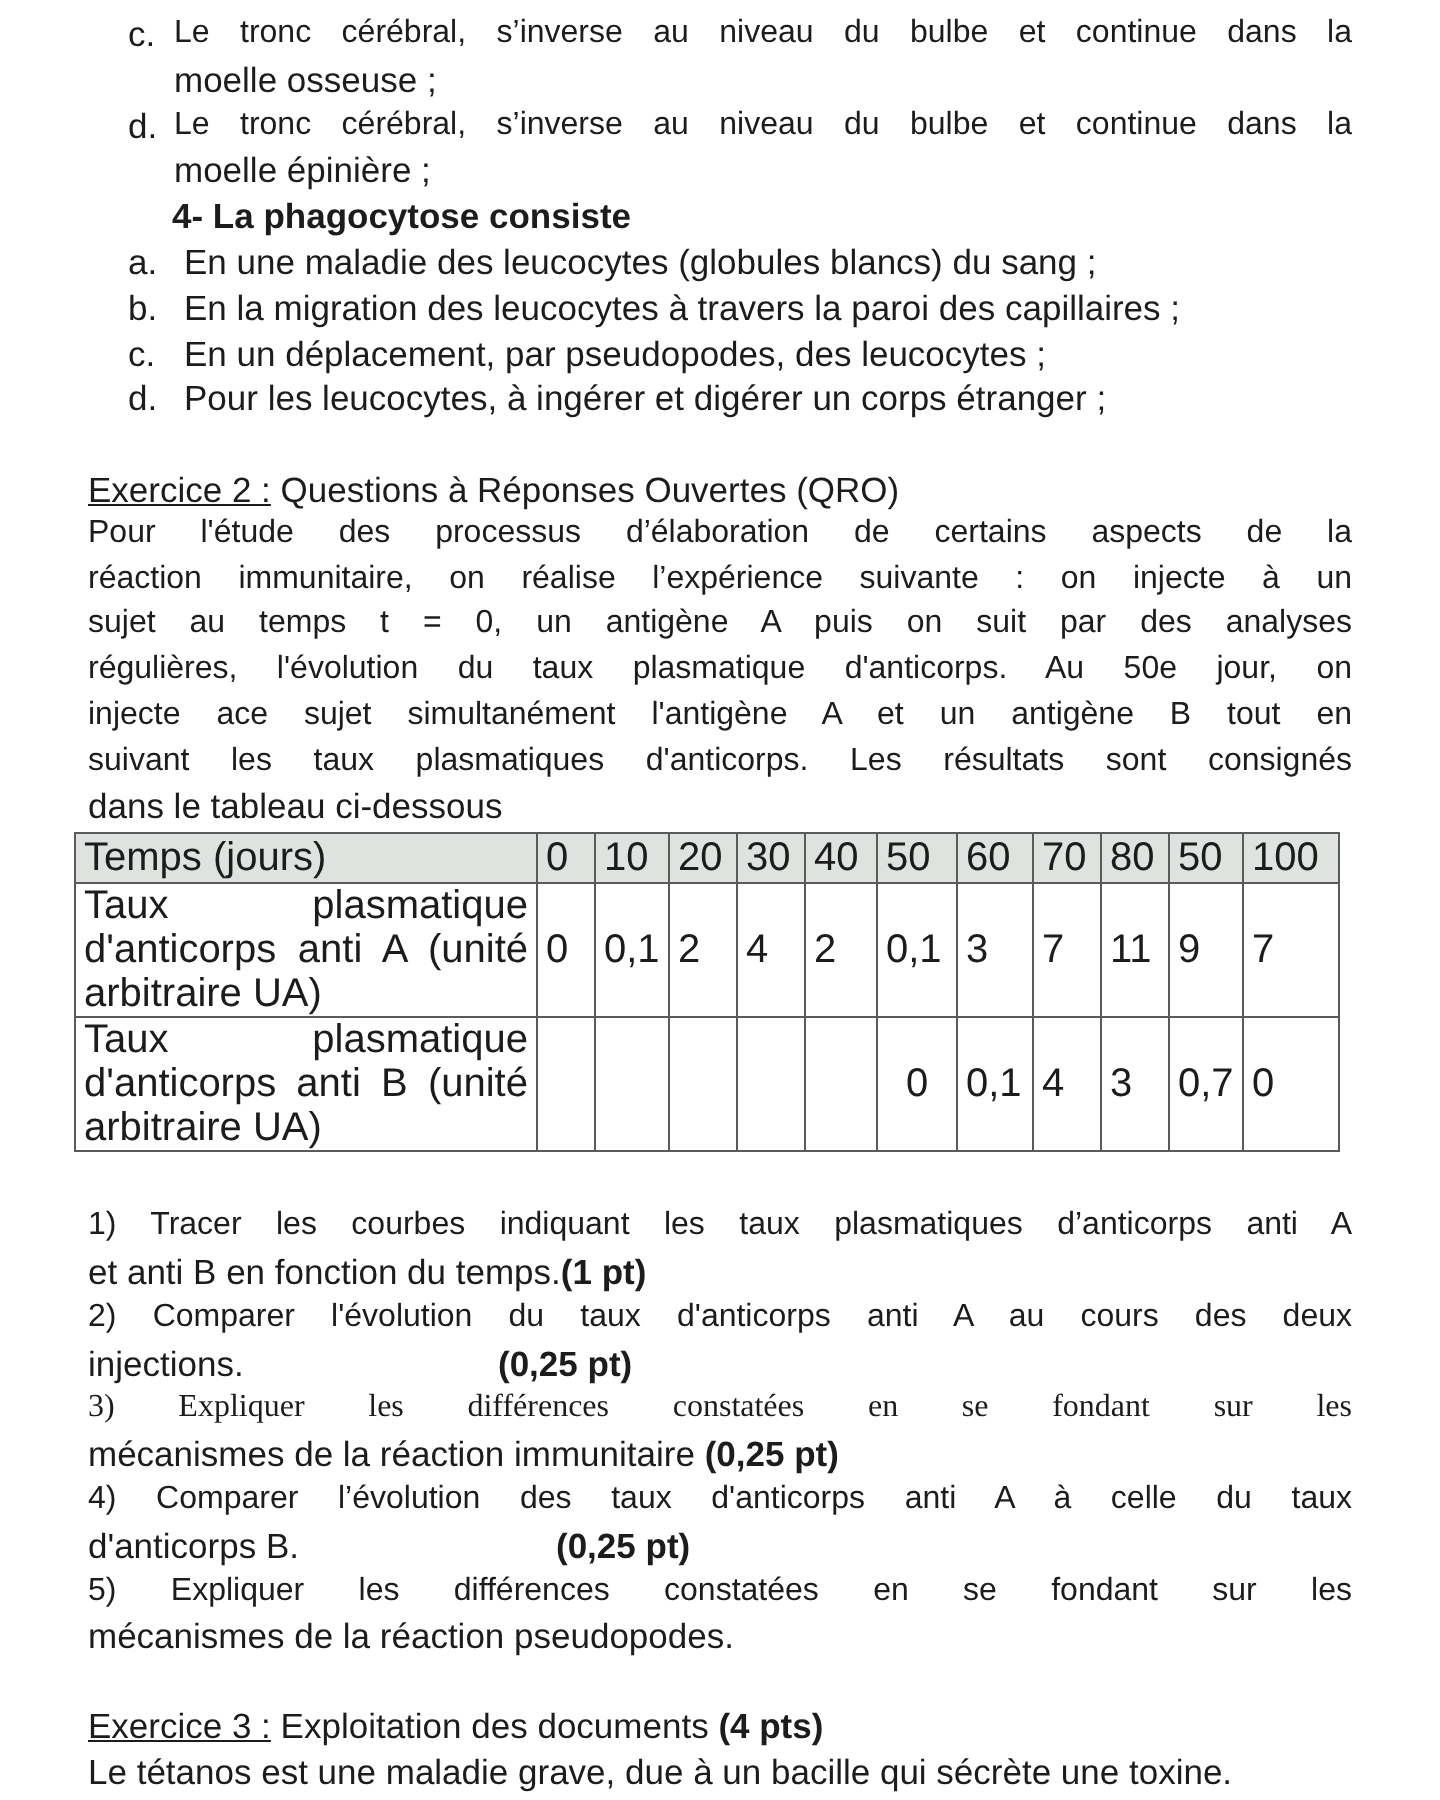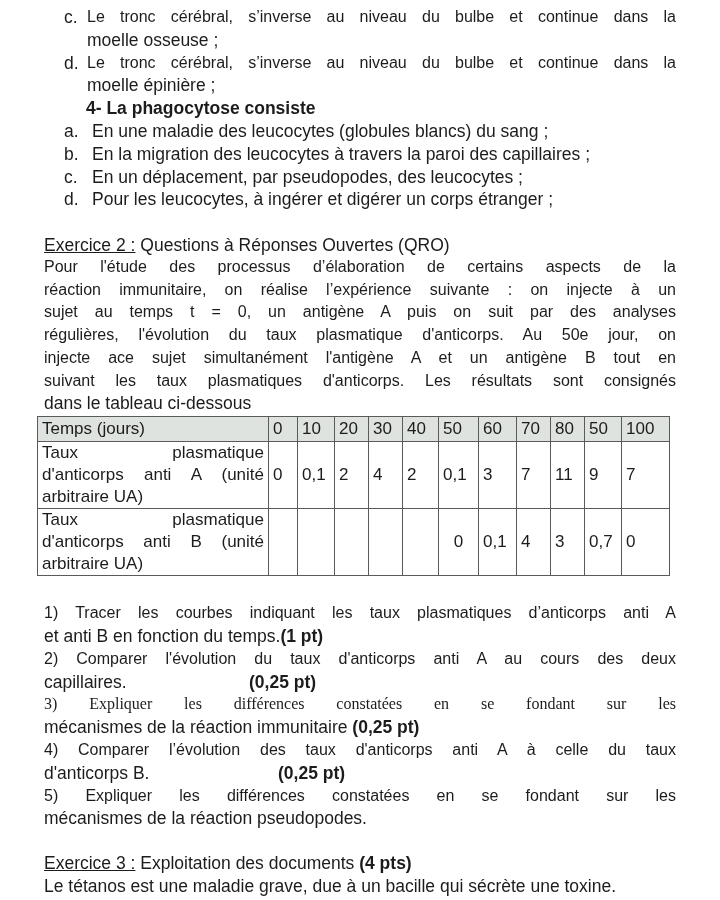--- a/index.html
+++ b/index.html
@@ -4,21 +4,21 @@
 <style>
   html, body { margin:0; padding:0; background:#ffffff; }
   body { width:720px; height:900px; overflow:hidden; position:relative;
          font-family:"Liberation Sans", sans-serif; color:#1c1c1c; }
   .page { position:absolute; left:0; top:0; width:720px; }
   .line { position:absolute; font-size:17.5px; line-height:22px; white-space:nowrap; }
   .just { position:absolute; left:44px; width:632px; font-size:16px; line-height:22.7px; text-align:justify; text-align-last:left; }
   .just.lastjust { text-align-last:justify; }
   .b { font-weight:bold; }
   .u { text-decoration:underline; }
-  table.data { position:absolute; left:37px; top:416px; border-collapse:collapse; font-size:17px; }
+  table.data { position:absolute; left:37px; top:416px; border-collapse:collapse; font-size:20px; }
   table.data td { border:1.5px solid #5a5a5a; padding:0 4px; vertical-align:middle; line-height:22px; }
   table.data tr.head td { background:#dfe3df; height:24px; }
   table.data td.rowlabel { width:222px; text-align:justify; text-align-last:left; }
   .rl-line { display:block; }
   .rl-just { display:block; text-align:justify; text-align-last:justify; }
 </style>
 </head>
 <body>
 
 <div class="page">
@@ -106,21 +106,21 @@
     </tr>
   </tbody>
     </table>
 
   <div class="just lastjust" style="top:602px;">1) Tracer les courbes indiquant les taux plasmatiques d’anticorps anti A</div>
   <div class="line" style="left:44px;top:625px;">
     <span>et anti B en fonction du temps.</span><span class="b">(1 pt)</span>
   </div>
 
   <div class="just lastjust" style="top:648px;">2) Comparer l'évolution du taux d'anticorps anti A au cours des deux</div>
-  <span class="line" style="left:44px;top:671px;">capillaires.</span>
+  <span class="line" style="left:44px;top:671px;">injections.</span>
   <span class="line b" style="left:249px;top:671px;">(0,25 pt)</span>
 
   <div class="just lastjust" style="top:693px;font-family:Liberation Serif, serif;">3) Expliquer les différences constatées en se fondant sur les</div>
   <div class="line" style="left:44px;top:716px;">
     <span>mécanismes de la réaction immunitaire </span><span class="b">(0,25 pt)</span>
   </div>
 
   <div class="just lastjust" style="top:739px;">4) Comparer l’évolution des taux d'anticorps anti A à celle du taux</div>
   <span class="line" style="left:44px;top:762px;">d'anticorps B.</span>
   <span class="line b" style="left:278px;top:762px;">(0,25 pt)</span>

